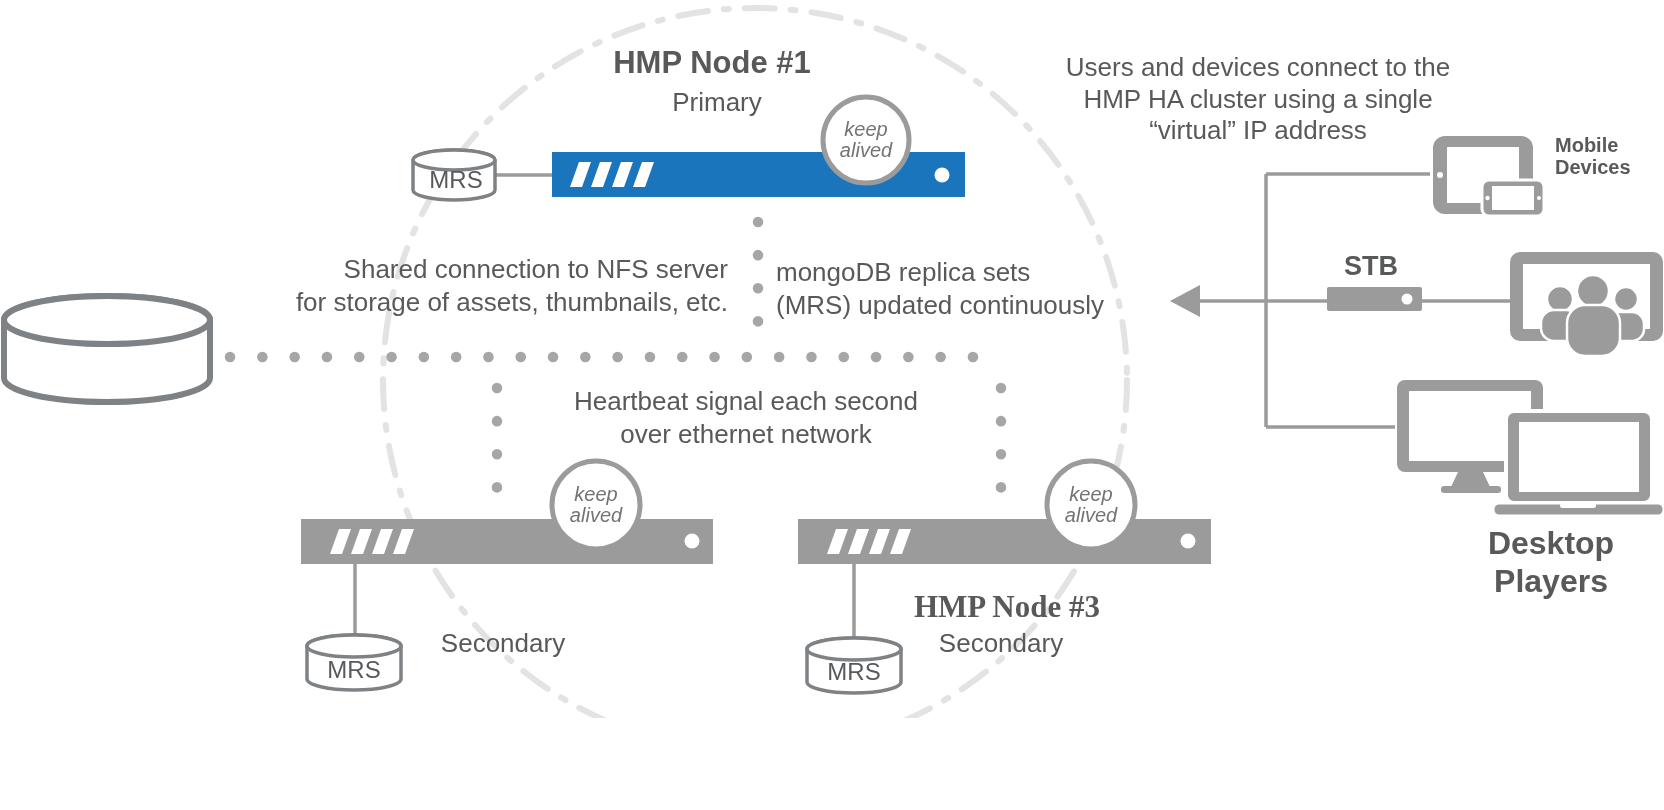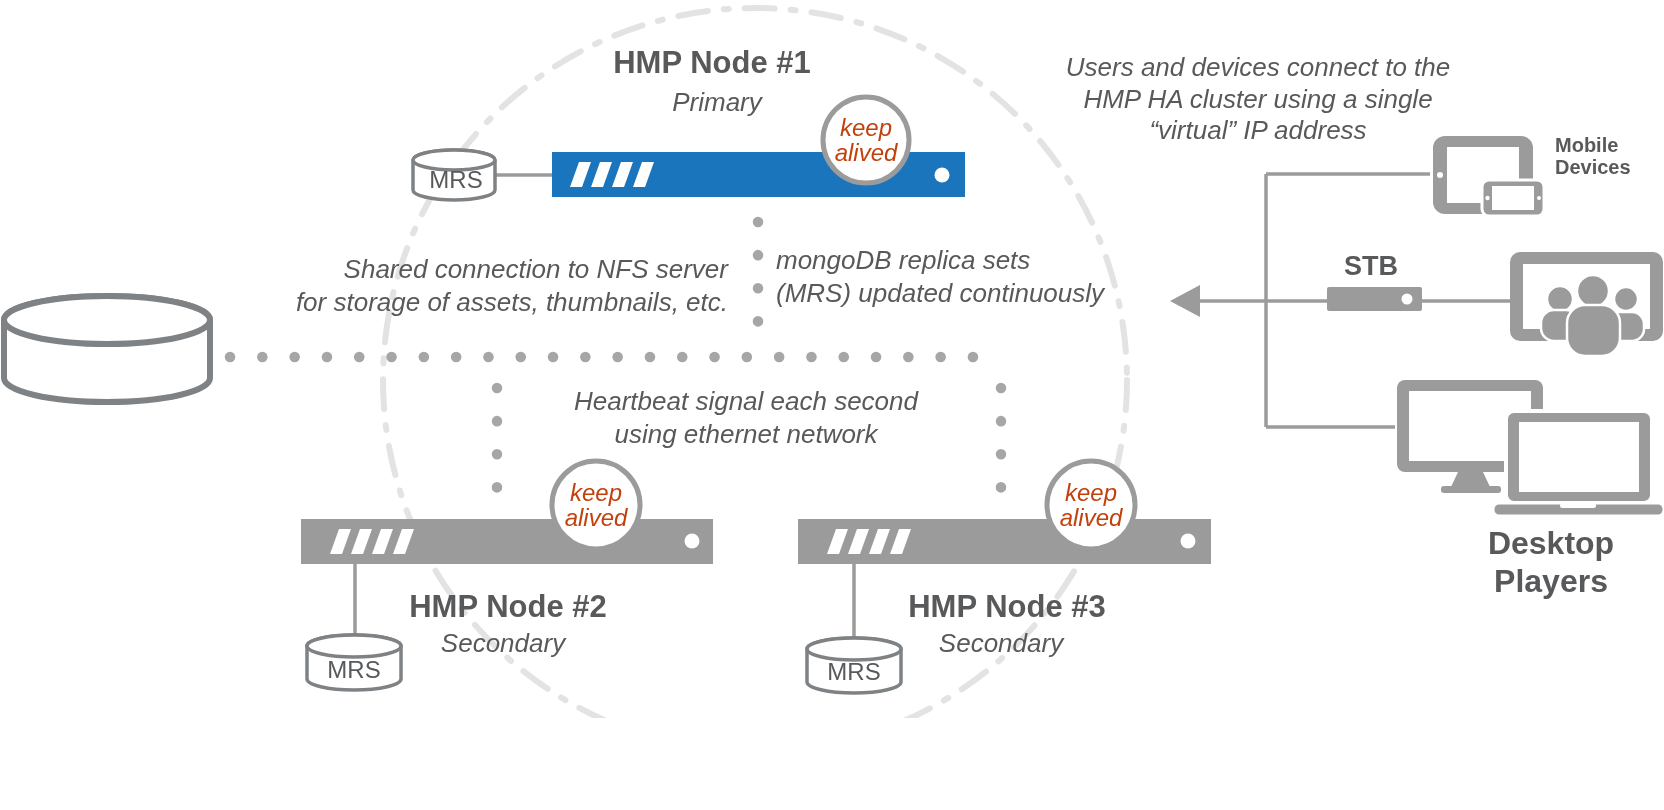--- a/index.html
+++ b/index.html
@@ -1,24 +1,24 @@
 <!DOCTYPE html>
 <html><head>
 <meta charset="utf-8">
 <style>
   html,body{margin:0;padding:0;background:#fff;}
   .canvas{position:relative;width:1664px;height:718px;background:#fff;overflow:hidden;
           font-family:"Liberation Sans",sans-serif;padding-left:37px;}
   .bg{position:absolute;left:0;top:0;width:1664px;height:810px;}
   .lbl{position:absolute;color:#58595b;white-space:pre-line;line-height:1.2;}
   .bold{font-weight:700;}
-  .it{font-style:italic;}
+  .it{}
   .ctr{transform:translateX(-50%);text-align:center;}
-  .badge-txt{transform:translate(-50%,-50%);text-align:center;color:#c2410c;
-             font-style:italic;font-size:24px;line-height:1.05;}
+  .badge-txt{transform:translate(-50%,-50%);text-align:center;color:#737373;
+             font-style:italic;font-size:20px;line-height:1.05;}
 </style>
 </head>
 <body>
 
 <div class="canvas">
 
   <svg class="bg" viewBox="0 0 1664 810">
 
     <circle cx="755" cy="380" r="372" fill="none" stroke="#e3e3e3" stroke-width="6" stroke-dasharray="30 16 5 16" stroke-linecap="round"></circle>
 
@@ -134,24 +134,23 @@
       <rect x="1506" y="411" width="146" height="92" rx="8" fill="#9b9b9b" stroke="#fff" stroke-width="4"></rect>
       <rect x="1519" y="422" width="120" height="70" fill="#fff"></rect>
       <rect x="1493" y="503" width="171" height="13" rx="6" fill="#9b9b9b" stroke="#fff" stroke-width="3"></rect>
       <rect x="1560" y="503" width="36" height="5" rx="2.5" fill="#fff"></rect>
     </g>
   </svg>
 
   <div class="lbl bold ctr" style="left:712px;top:44px;font-size:31px;">HMP Node #1</div>
   <div class="lbl it ctr" style="left:717px;top:87px;font-size:26px;">Primary</div>
 
-  <div class="lbl bold ctr" style="left:508px;top:588px;font-size:31px;">HMP Node #2</div>
   <div class="lbl it ctr" style="left:503px;top:628px;font-size:26px;">Secondary</div>
 
-  <div class="lbl bold ctr" style="left:1007px;top:588px;font-size:31px;">HMP Node #3</div>
+  <div class="lbl bold ctr" style="left:1007px;top:588px;font-size:31px;font-family:Liberation Serif, serif;">HMP Node #3</div>
   <div class="lbl it ctr" style="left:1001px;top:628px;font-size:26px;">Secondary</div>
 
   <div class="lbl badge-txt" style="left:866px;top:140px;">keep
 alived</div>
   <div class="lbl badge-txt" style="left:596px;top:505px;">keep
 alived</div>
   <div class="lbl badge-txt" style="left:1091px;top:505px;">keep
 alived</div>
 
   <div class="lbl ctr" style="left:456px;top:166px;font-size:24px;">MRS</div>
@@ -162,25 +161,25 @@
   <div class="lbl bold ctr" style="left:758px;top:720px;font-size:31px;line-height:1.3;">HMP HA
 Players</div>
 
   <div class="lbl it" style="left:1028px;top:52px;width:460px;text-align:center;font-size:26px;line-height:1.22;">Users and devices connect to the
 HMP HA cluster using a single
 “virtual” IP address</div>
 
   <div class="lbl it" style="left:288px;top:253px;width:440px;text-align:right;font-size:26px;line-height:1.25;">Shared connection to NFS server
 for storage of assets, thumbnails, etc.</div>
 
-  <div class="lbl it" style="left:776px;top:244px;font-size:26px;line-height:1.25;">mongoDB replica sets
+  <div class="lbl it" style="left:776px;top:256px;font-size:26px;line-height:1.25;">mongoDB replica sets
 (MRS) updated continuously</div>
 
   <div class="lbl it ctr" style="left:746px;top:385px;font-size:26px;line-height:1.25;">Heartbeat signal each second
-using ethernet network</div>
+over ethernet network</div>
 
   <div class="lbl bold" style="left:1555px;top:134px;font-size:20px;line-height:1.12;">Mobile
 Devices</div>
 
   <div class="lbl bold ctr" style="left:1371px;top:250px;font-size:27px;">STB</div>
 
   <div class="lbl bold ctr" style="left:1551px;top:524px;font-size:32px;">Desktop Players</div>
 
 </div>
 

